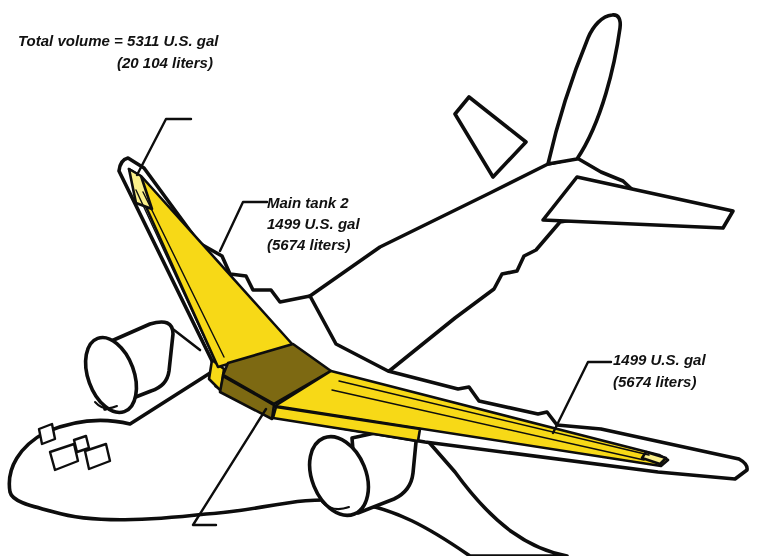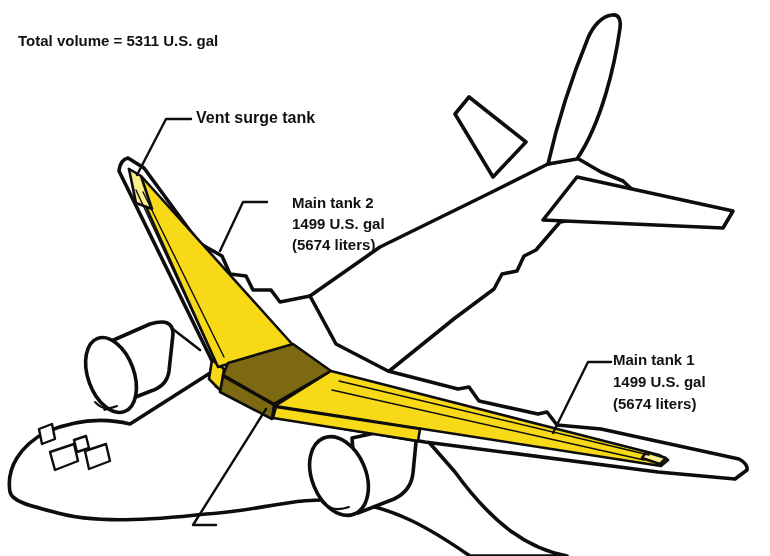--- a/index.html
+++ b/index.html
@@ -1,17 +1,17 @@
 <!DOCTYPE html>
 <html><head>
 <meta charset="utf-8">
 <style>
   html,body{margin:0;padding:0;background:#fff;}
   #stage{position:relative;width:770px;height:556px;background:#fff;overflow:hidden;
-         font-family:"Liberation Sans",sans-serif;}
+         font-family:"Liberation Sans",sans-serif;font-style:italic;}
   #art{position:absolute;left:0;top:0;}
   .label{position:absolute;font-weight:bold;font-size:15px;line-height:22px;
          color:#111;white-space:nowrap;}
   .label-lg{font-size:16px;}
   .lh21{line-height:21px;}
 </style>
 </head>
 <body>
 
 <div id="stage">
@@ -79,31 +79,30 @@
       <g fill="none" stroke-width="2.4">
         <path d="M191 119 L166 119 L137 175"></path>
         <path d="M267 202 L243 202 L220 251"></path>
         <path d="M611 362 L588 362 L553 433"></path>
         <path d="M266 409 L193 525 L216 525"></path>
       </g>
     </g>
   </svg>
 
   <div class="label" style="left:18px;top:30px;">Total volume = 5311 U.S. gal</div>
+  <div class="label" style="left:117px;top:52px;">(20 104 liters)</div>
 
-  <div class="label label-lg" style="left:196px;top:107px;">Vent surge tank</div>
 
-  <div class="label lh21" style="left:267px;top:192px;margin-left:25px;">
+  <div class="label lh21" style="left:267px;top:192px;">
     <div>Main tank 2</div>
     <div>1499 U.S. gal</div>
     <div>(5674 liters)</div>
   </div>
 
   <div class="label" style="left:613px;top:349px;">
-    <div>Main tank 1</div>
     <div>1499 U.S. gal</div>
     <div>(5674 liters)</div>
   </div>
 
   <div class="label" style="left:217px;top:508px;">
   </div>
 
 </div>
 
 </body></html>

